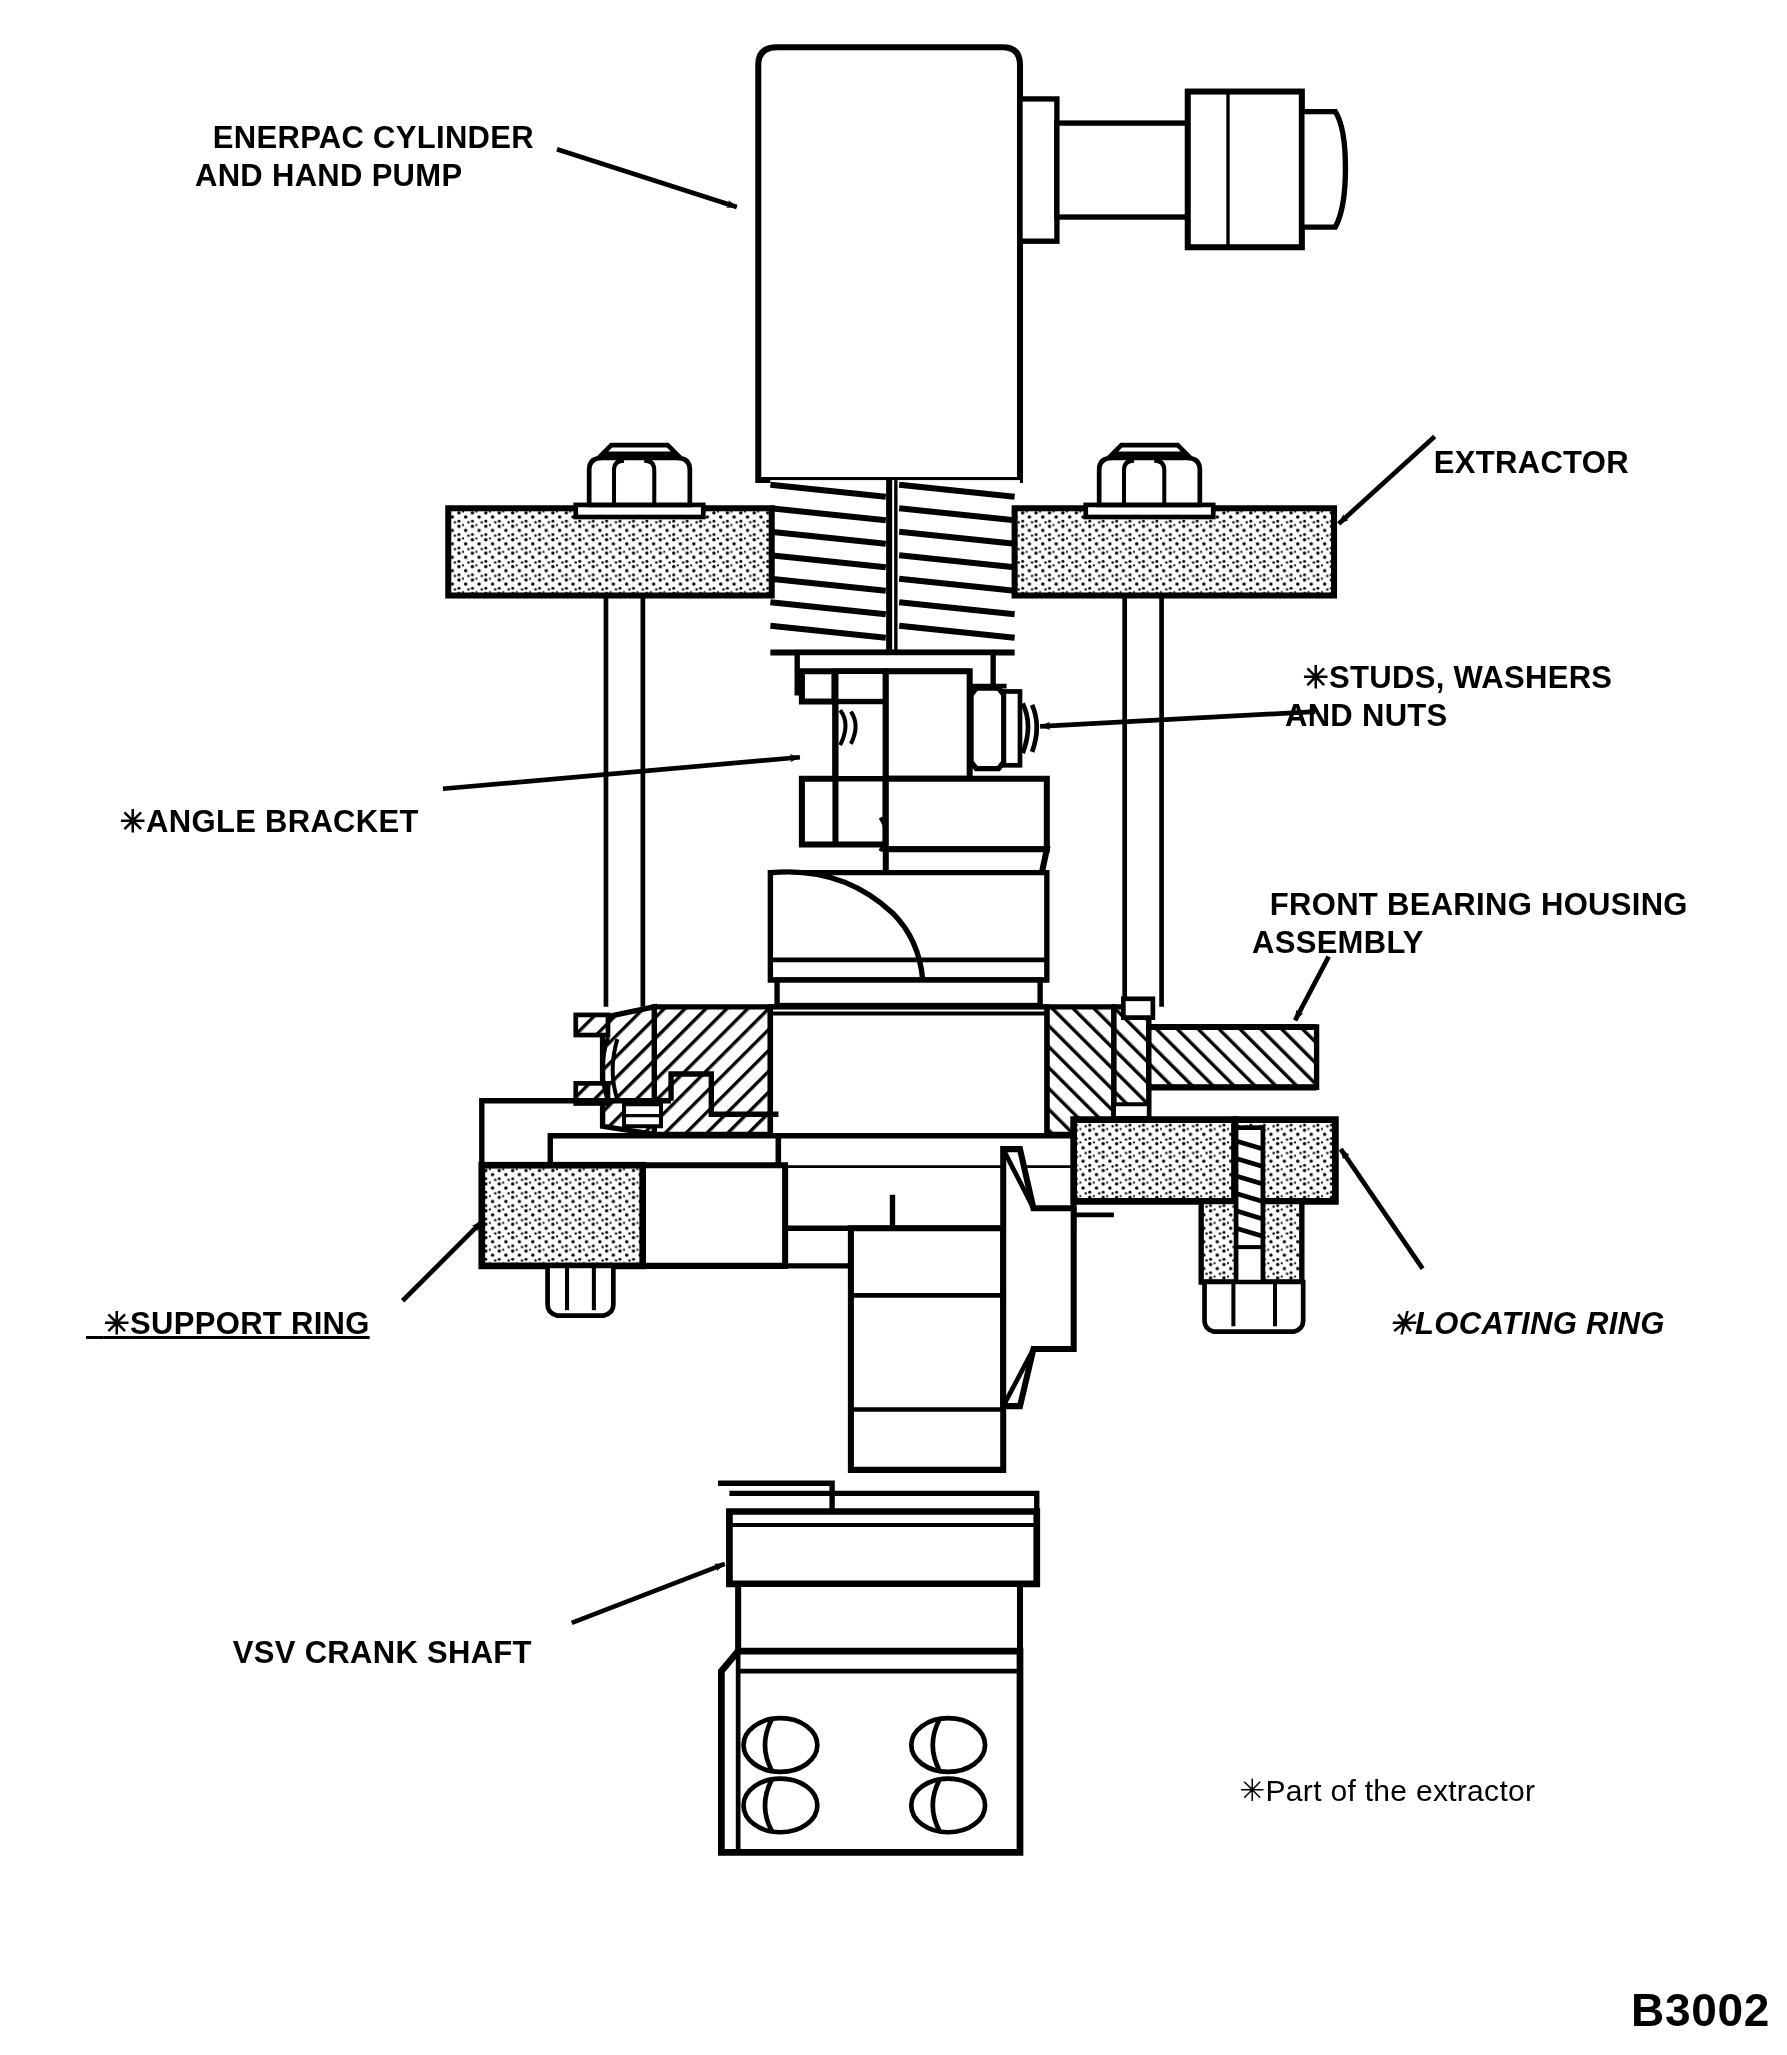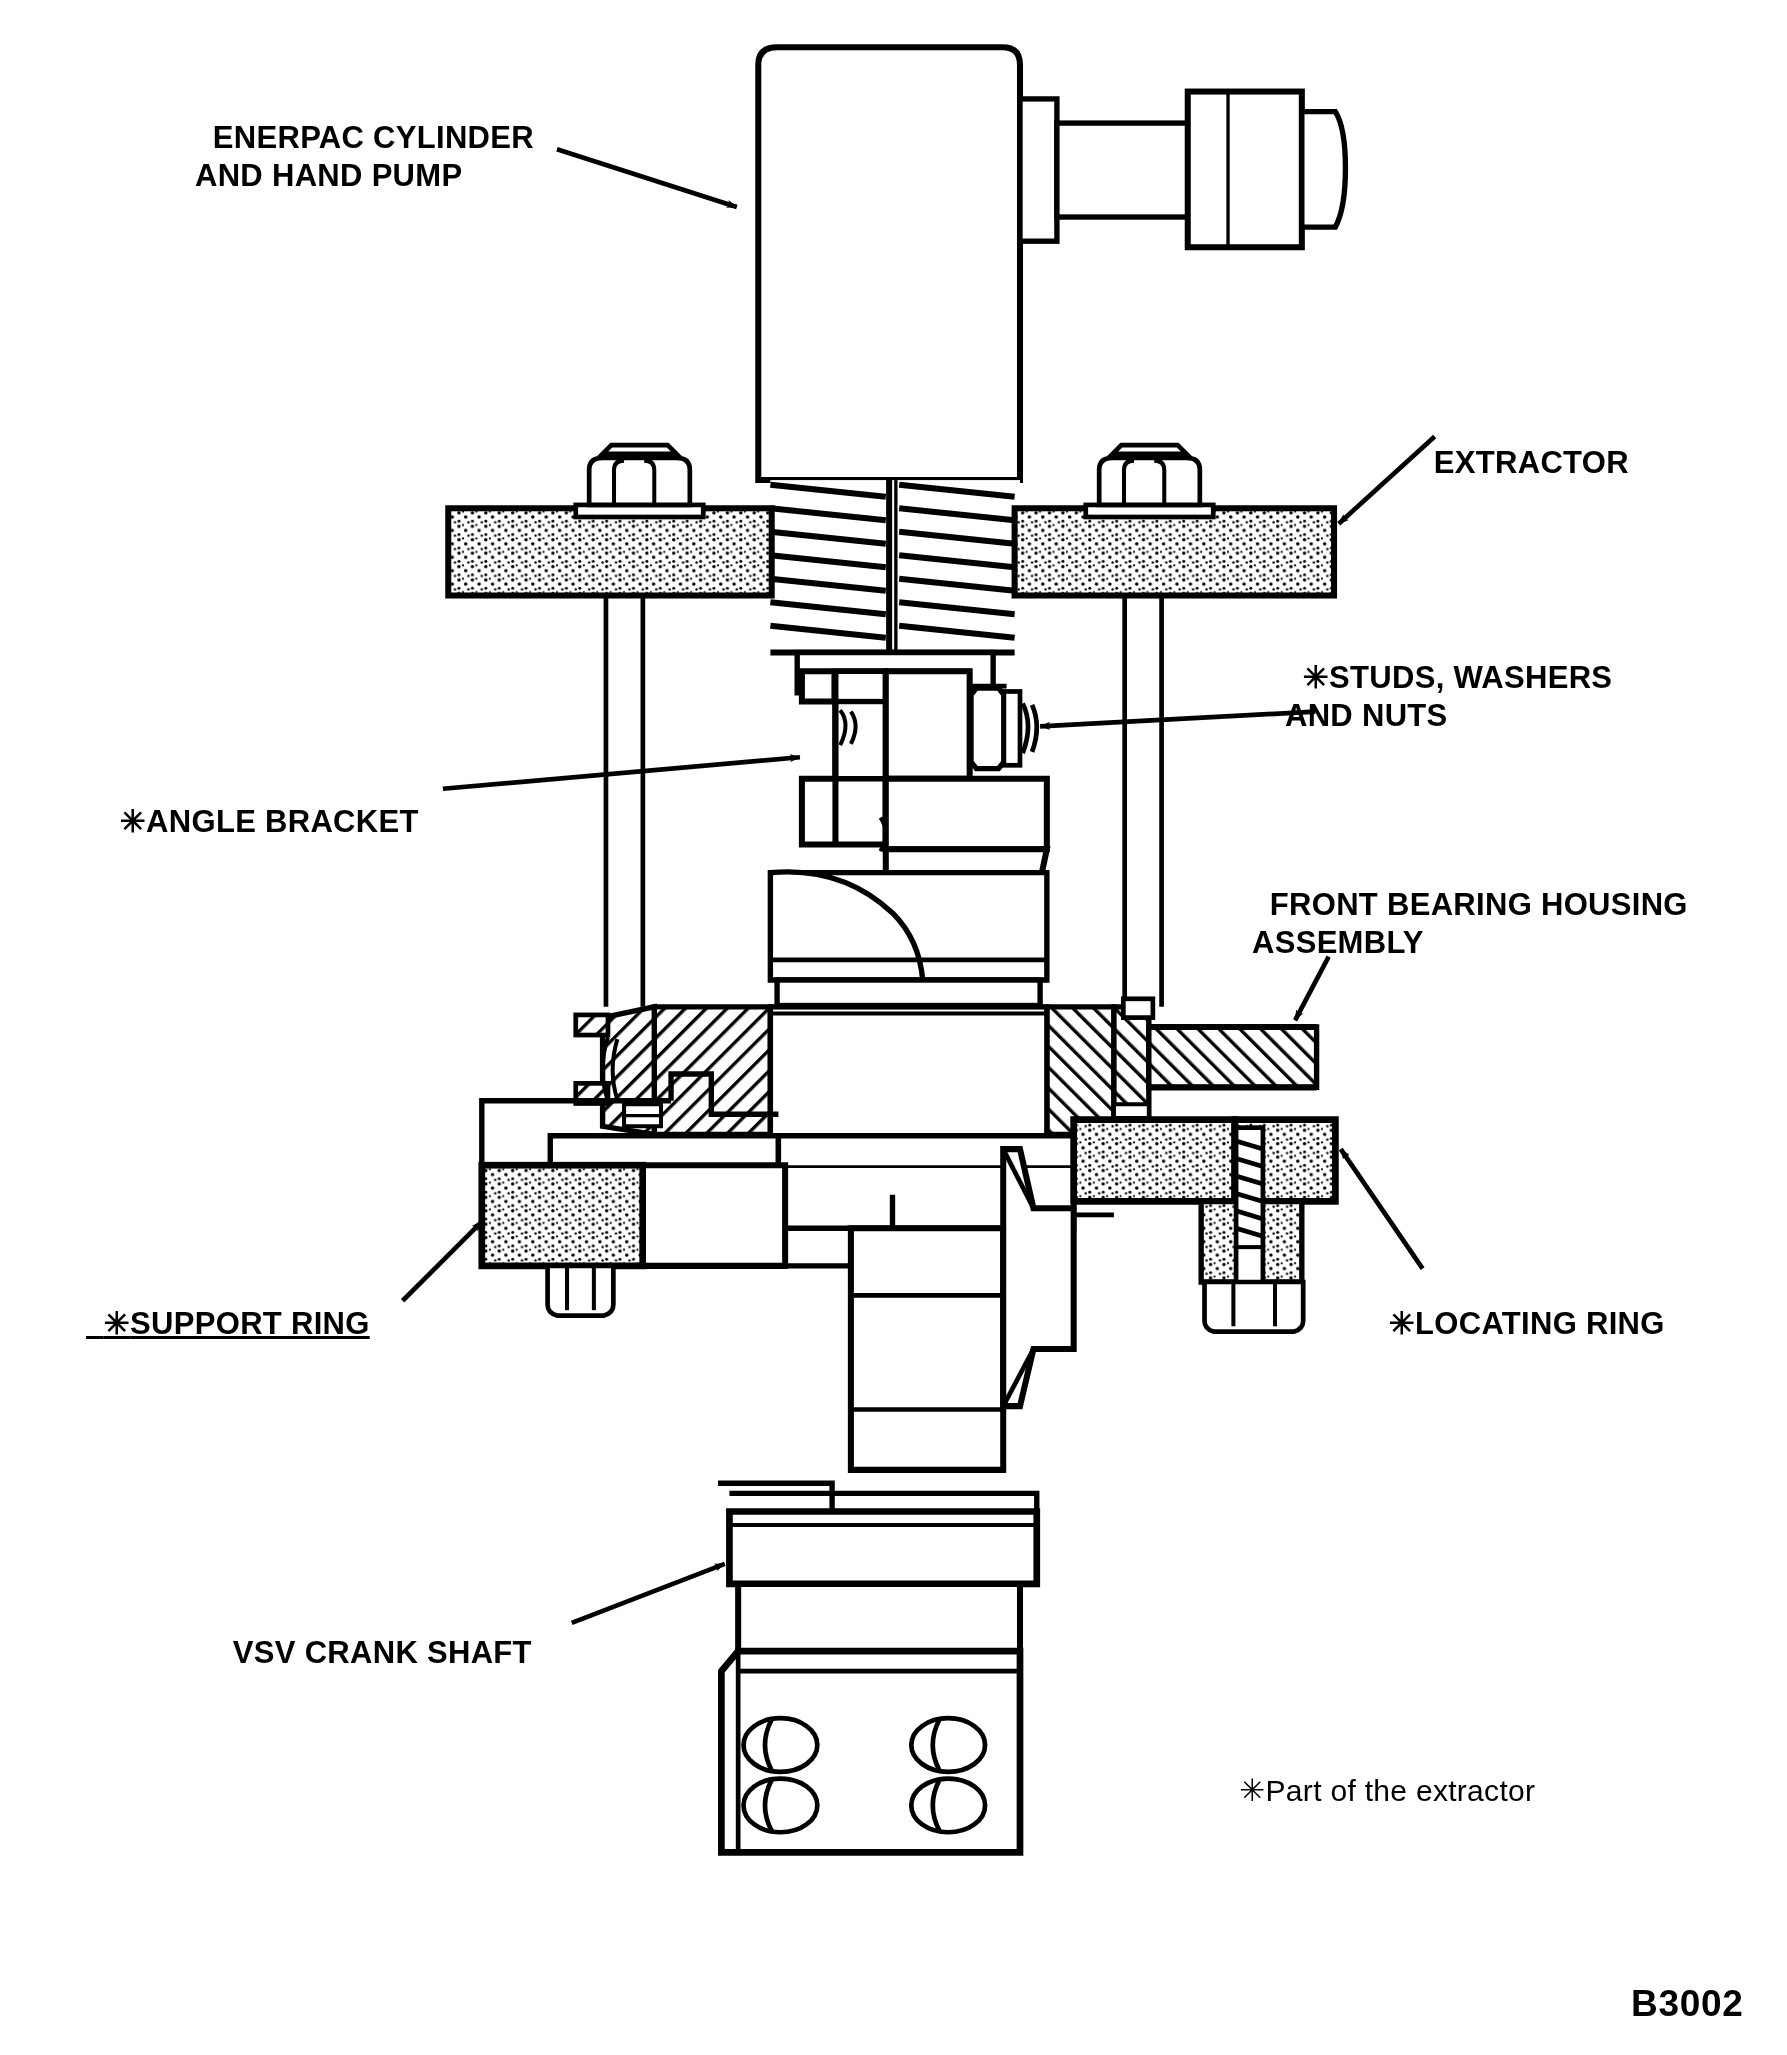--- a/index.html
+++ b/index.html
@@ -27,21 +27,21 @@
     font-family:"Liberation Sans", sans-serif;
     font-weight:400;
     font-size:30px;
     letter-spacing:0.3px;
     white-space:pre;
   }
   .figid{
     position:absolute;
     font-family:"Liberation Sans", sans-serif;
     font-weight:700;
-    font-size:37px;
+    font-size:46px;
     letter-spacing:0.7px;
     text-align:right;
   }
   .star{font-size:31px;line-height:1;}
 </style>
 </head>
 <body>
 
 <svg id="figure" viewBox="0 0 2663 3063" xmlns="http://www.w3.org/2000/svg">
   <defs>
@@ -316,21 +316,21 @@
 </div>
 
 <div class="lbl center" style="left:1252px; top:848px; width:470px;">
   <span>FRONT BEARING HOUSING<br>ASSEMBLY</span>
 </div>
 
 <div class="lbl" style="left:86px; top:1267px;text-decoration:underline;">
   <span class="star">✳</span><span>SUPPORT RING</span>
 </div>
 
-<div class="lbl" style="left:1371px; top:1267px;">
+<div class="lbl" style="left:1371px; top:1267px;font-style:italic;">
   <span class="star">✳</span><span>LOCATING RING</span>
 </div>
 
 <div class="lbl" style="left:215px; top:1596px;">
   <span>VSV CRANK SHAFT</span>
 </div>
 
 <div class="foot" style="left:1222px; top:1740px;text-align:center;">
   <span class="star">✳</span><span>Part of the extractor</span>
 </div>

